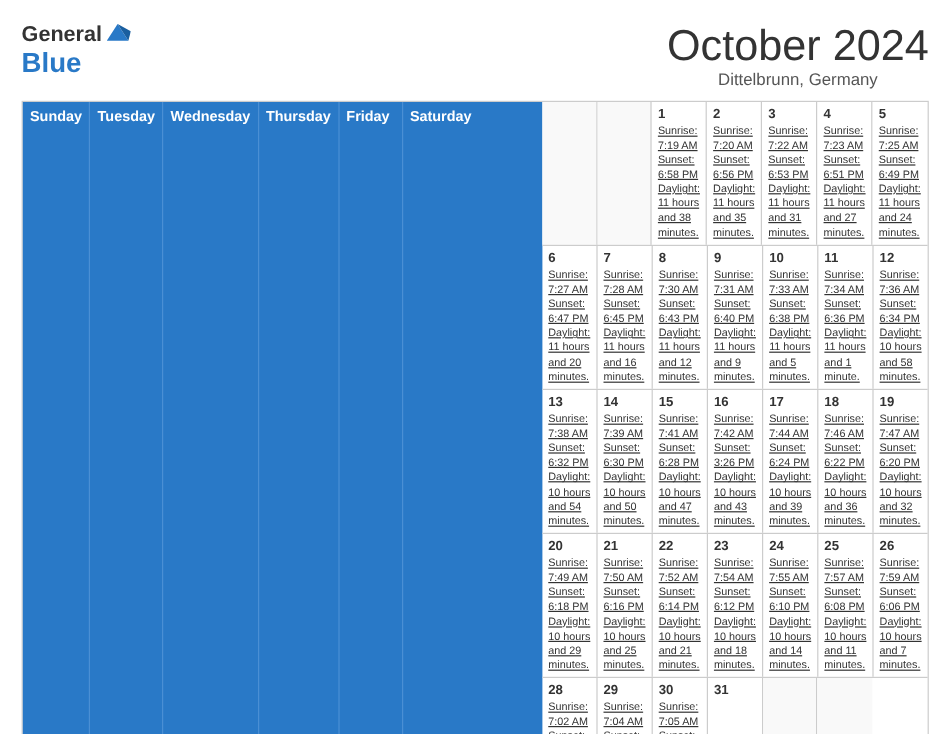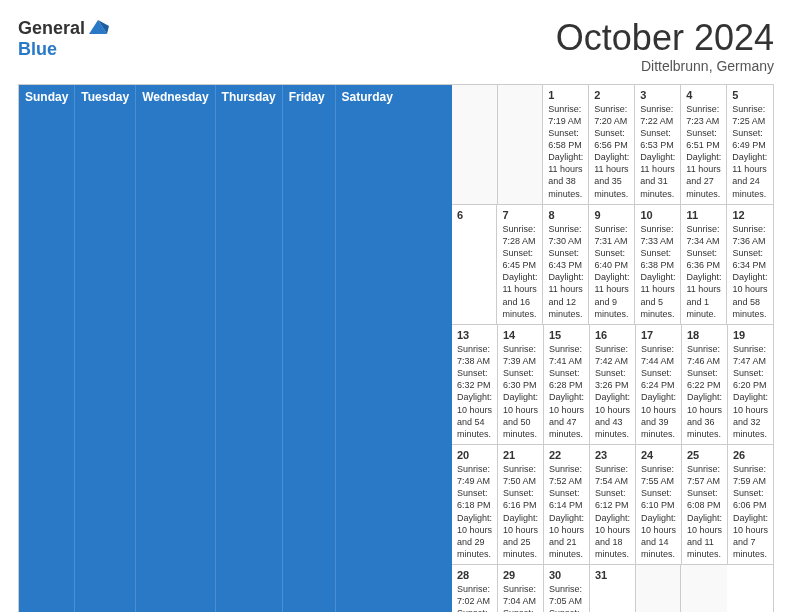--- a/index.html
+++ b/index.html
@@ -28,21 +28,21 @@
       align-items: center;
     }
     .logo-general { color: #333; }
     .logo-blue { color: #1a6abf; }
     .logo-icon {
       width: 22px;
       height: 22px;
       margin-left: 2px;
     }
     .title-block {
-      text-align: right;
+      text-align: center;
     }
     .month-title {
       font-size: 36px;
       font-weight: normal;
       color: #333;
       line-height: 1.1;
     }
     .location {
       font-size: 14px;
       color: #555;
@@ -92,37 +92,38 @@
     .day-num {
       font-size: 11px;
       font-weight: bold;
       margin-bottom: 2px;
       display: block;
     }
     .cell-text {
       font-size: 9px;
       line-height: 1.35;
       color: #333;
+      text-decoration: underline;
     }
   </style>
 </head>
 <body>
 
 <div class="page">
   <div class="header">
     <div class="logo">
       <div>
         <div style="display:flex;align-items:center;">
           <span class="logo-general" style="font-size:18px;font-weight:bold;color:#333;">General</span>
           <svg class="logo-icon" viewBox="0 0 22 22" style="margin-left:2px;margin-top:-4px;">
             <polygon points="2,18 11,4 20,18" fill="#2979c7"></polygon>
             <polygon points="11,4 20,18 22,10" fill="#1a5fa0"></polygon>
           </svg>
         </div>
-        <div><span class="logo-blue" style="font-size:18px;font-weight:bold;color:#2979c7;">Blue</span></div>
+        <div><span class="logo-blue" style="font-size:23px;font-weight:bold;color:#2979c7;">Blue</span></div>
       </div>
     </div>
     <div class="title-block">
       <div class="month-title">October 2024</div>
       <div class="location">Dittelbrunn, Germany</div>
     </div>
   </div>
 
   <div class="calendar">
     <div class="cal-header-row" id="cal-header">
@@ -164,20 +165,23 @@
           <div class="cal-cell">
             <span class="day-num">5</span>
             <div class="cell-text">Sunrise: 7:25 AM
 Sunset: 6:49 PM
 Daylight: 11 hours and 24 minutes.</div>
           </div>
         </div>
         <div class="cal-row">
           <div class="cal-cell">
             <span class="day-num">6</span>
+            <div class="cell-text">Sunrise: 7:27 AM
+Sunset: 6:47 PM
+Daylight: 11 hours and 20 minutes.</div>
           </div>
           <div class="cal-cell">
             <span class="day-num">7</span>
             <div class="cell-text">Sunrise: 7:28 AM
 Sunset: 6:45 PM
 Daylight: 11 hours and 16 minutes.</div>
           </div>
           <div class="cal-cell">
             <span class="day-num">8</span>
             <div class="cell-text">Sunrise: 7:30 AM

